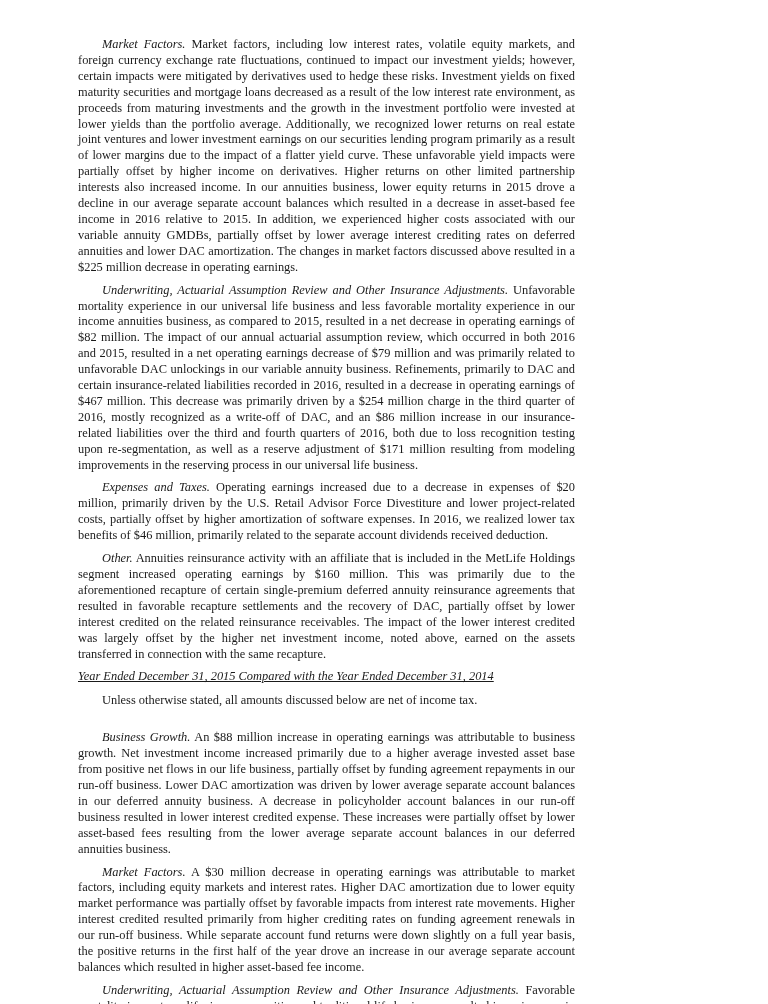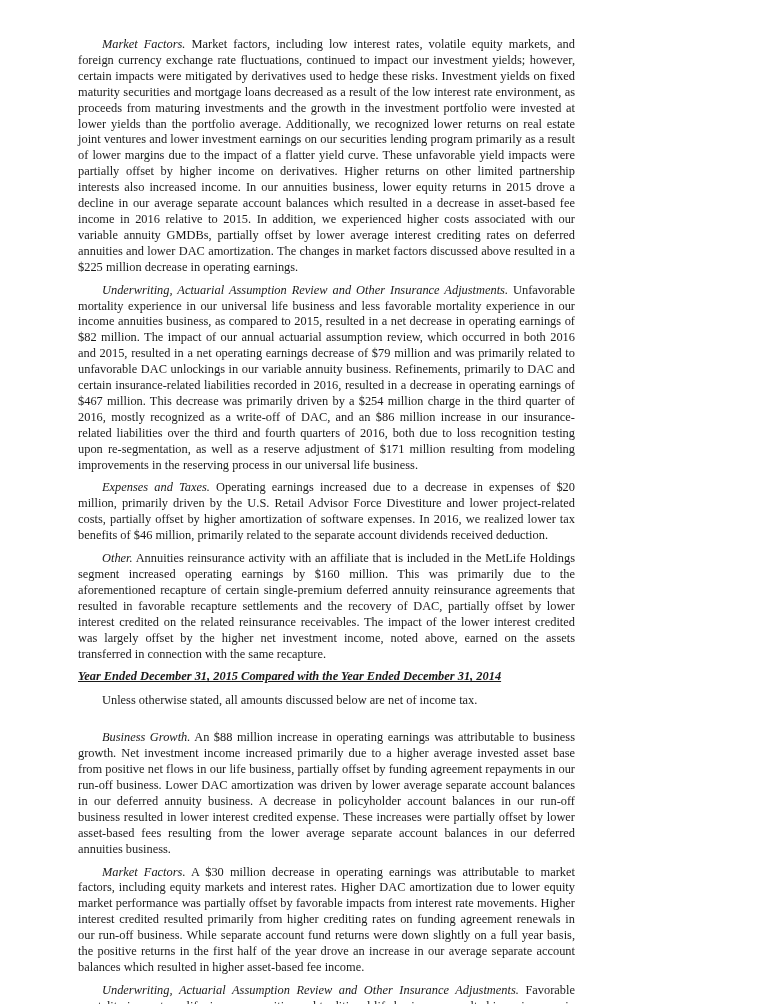--- a/index.html
+++ b/index.html
@@ -28,21 +28,21 @@
     text-align: justify;
     text-indent: 24px;
   }
   .para .lead {
     font-style: italic;
   }
   .section-heading {
     margin: 4px 0 8px 0;
     font-size: 12.4px;
     line-height: 15.9px;
-    font-weight: bold;
+    font-weight: normal;
     font-style: italic;
     text-decoration: underline;
     text-align: left;
     text-indent: 0;
   }
   .note {
     margin: 0 0 21px 0;
     font-size: 12.4px;
     line-height: 15.9px;
     text-align: left;

